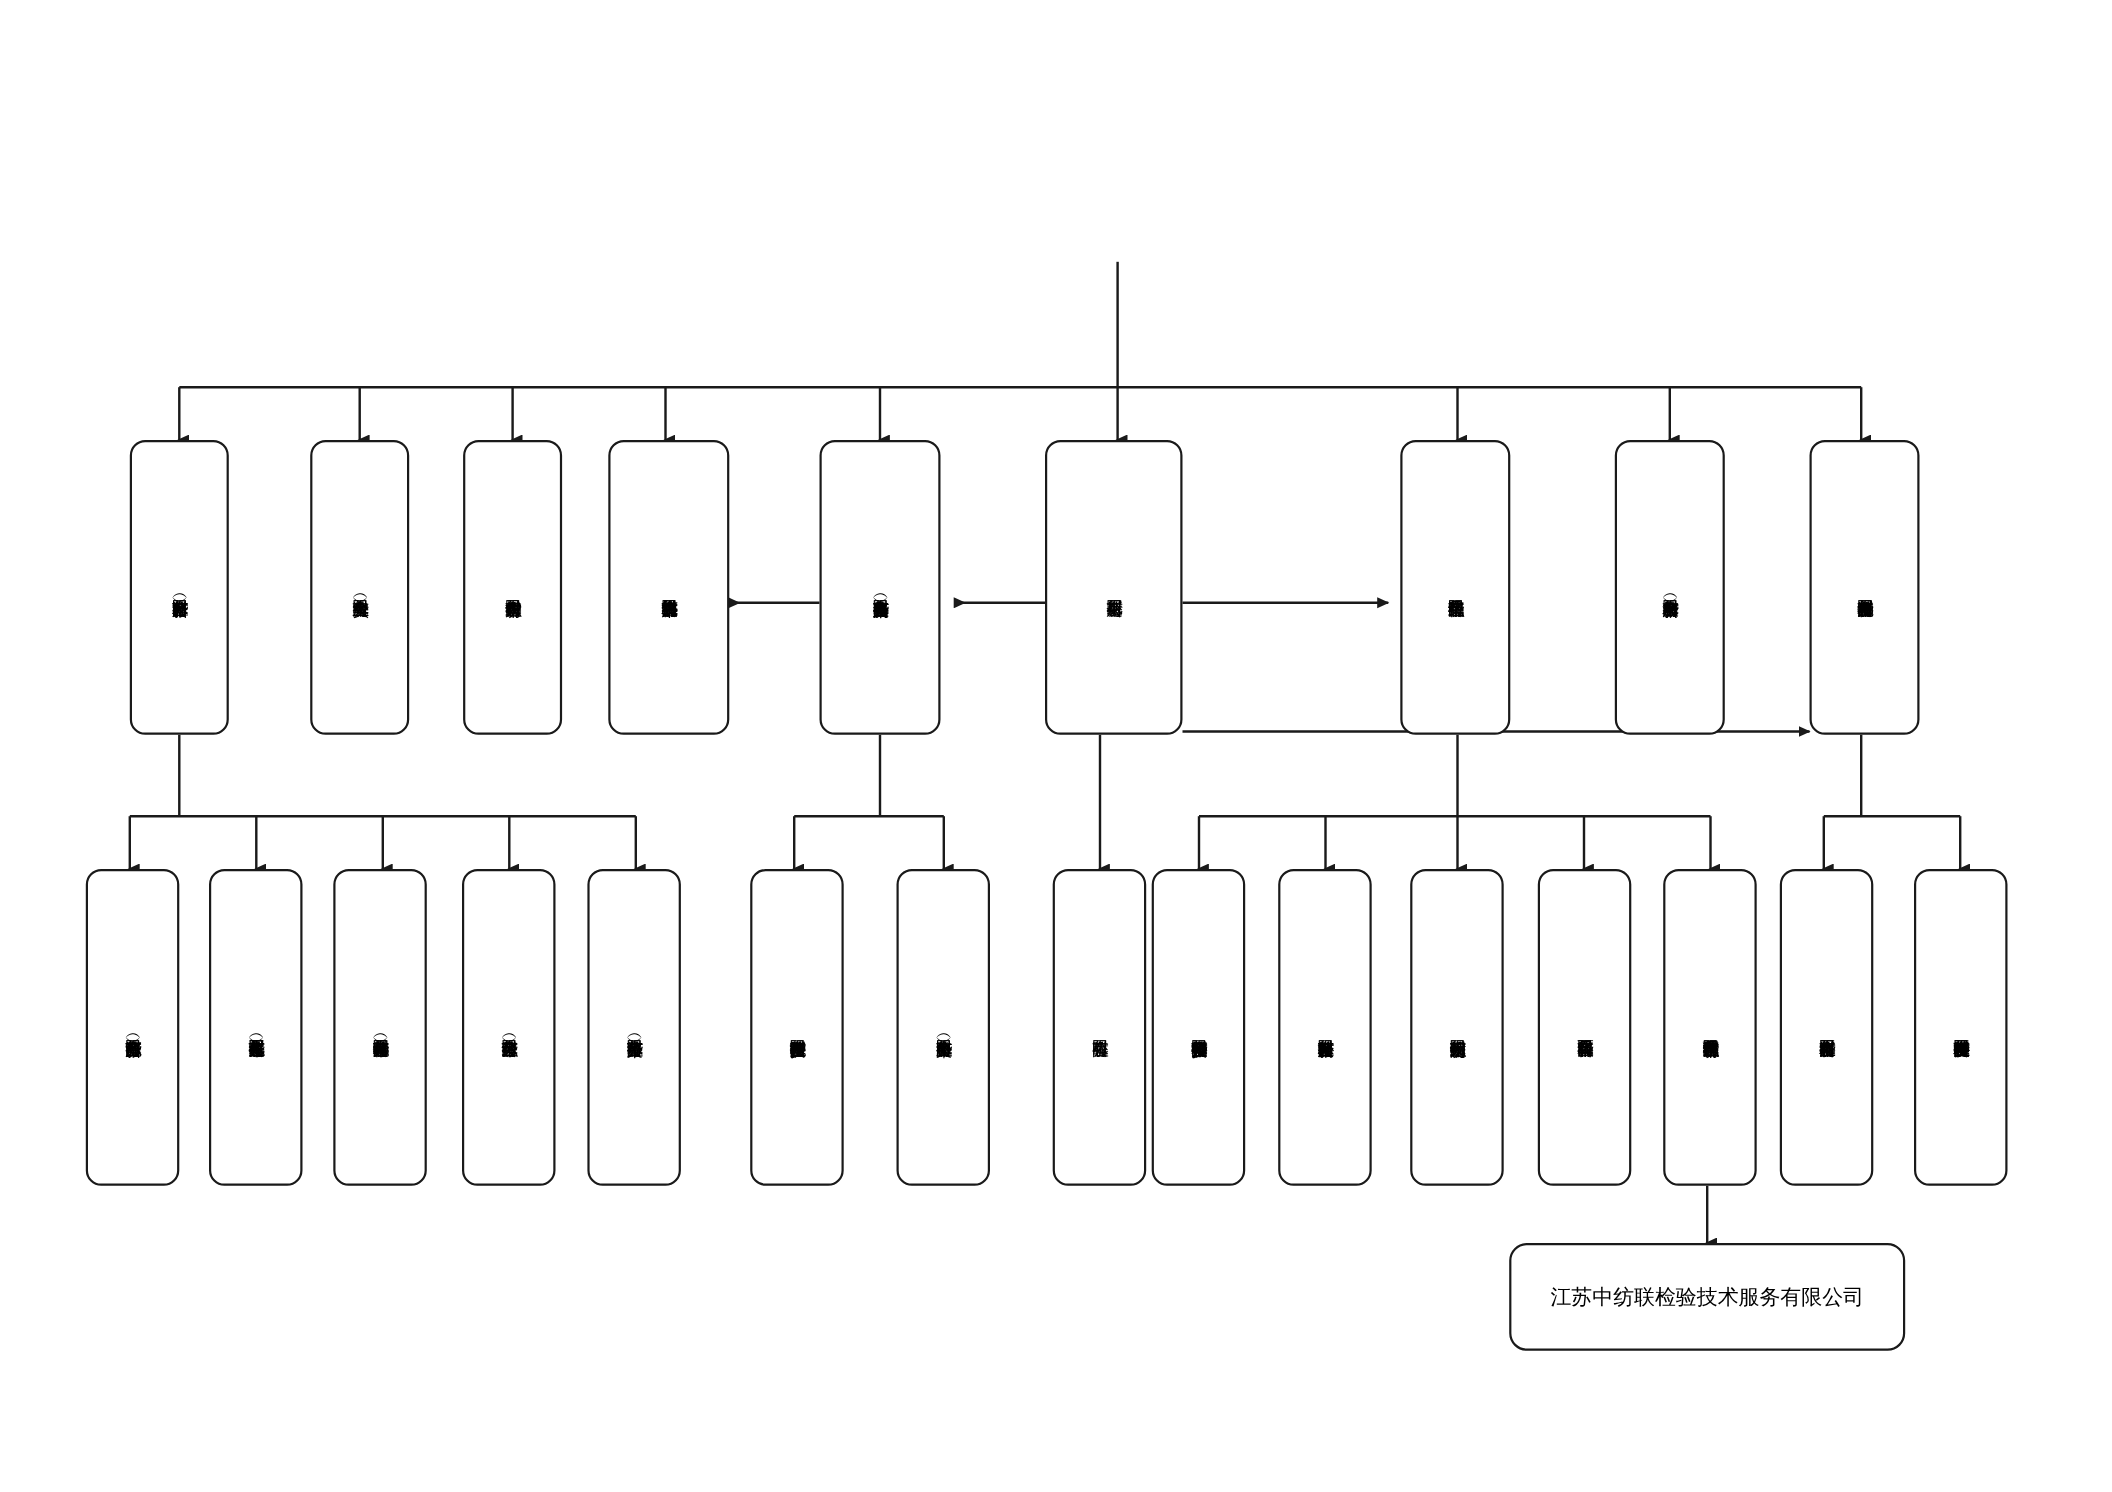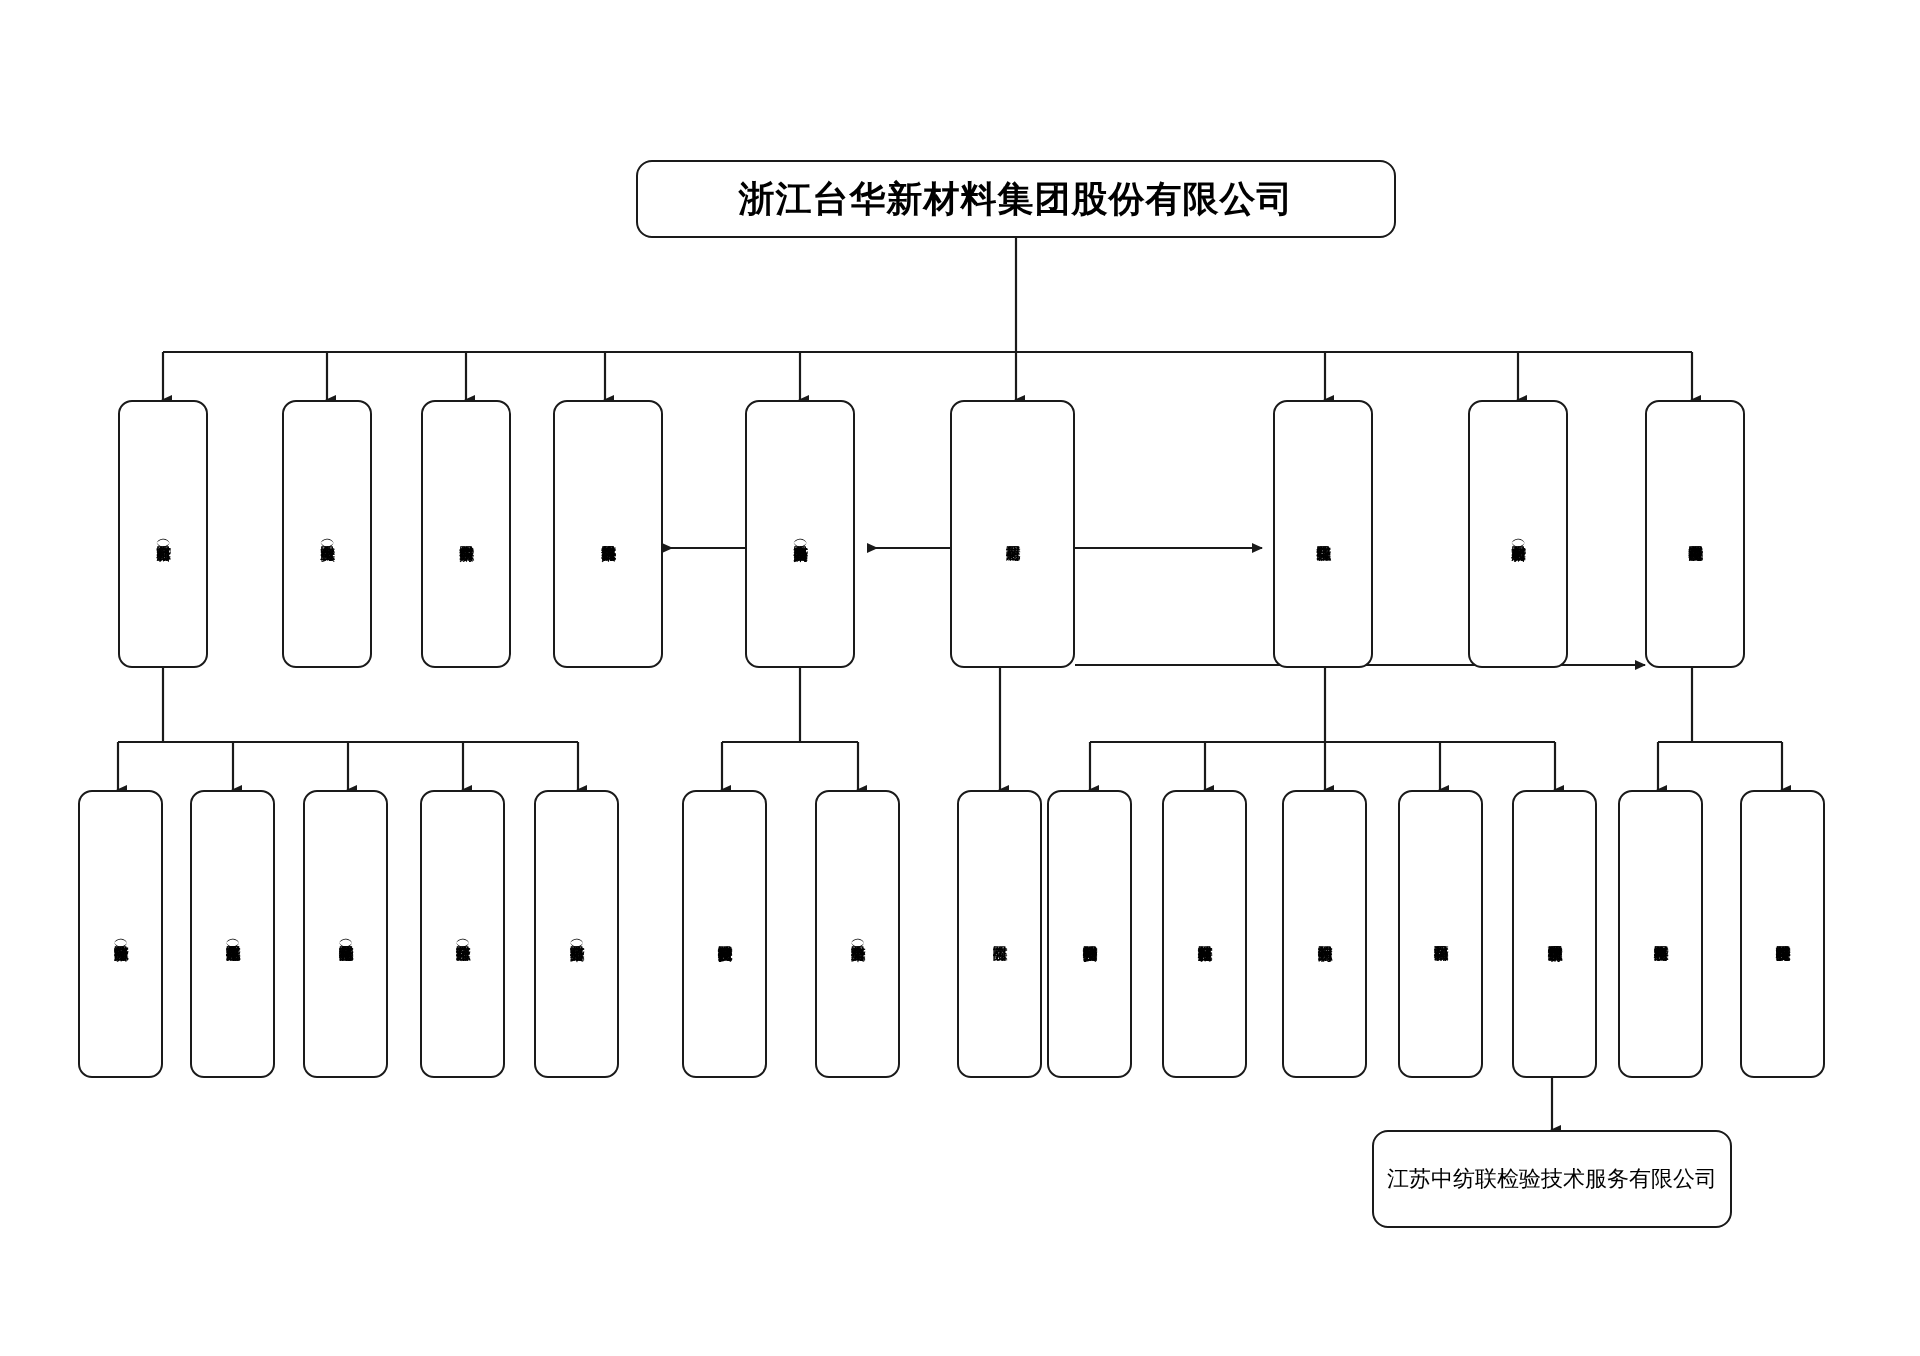--- a/index.html
+++ b/index.html
@@ -69,21 +69,21 @@
     letter-spacing: 1px;
   }
   #leaf-node {
     left: 1372px;
     top: 1130px;
     width: 360px;
     height: 98px;
     border-radius: 16px;
   }
   #leaf-node .htext {
-    font-size: 22px;
+    font-size: 19px;
   }
 </style>
 </head>
 <body>
 
 <div id="stage">
 
   <svg class="wires" viewBox="0 0 1920 1356" xmlns="http://www.w3.org/2000/svg">
     <defs>
       <marker id="arrowDown" markerWidth="12" markerHeight="12" refX="5" refY="9" orient="auto" markerUnits="userSpaceOnUse">
@@ -146,23 +146,20 @@
 
       <path d="M1692,668 L1692,742"></path>
       <path d="M1658,742 L1782,742"></path>
       <path d="M1658,742 L1658,790" marker-end="url(#arrowDown)"></path>
       <path d="M1782,742 L1782,790" marker-end="url(#arrowDown)"></path>
 
       <path d="M1552,1078 L1552,1130" marker-end="url(#arrowDown)"></path>
     </g>
   </svg>
 
-  <div class="node" id="root-node">
-    <span class="htext">浙江台华新材料集团股份有限公司</span>
-  </div>
 
   <div class="node" style="left:118px; top:400px; width:90px; height:268px;">
     <span class="vtext">台华新材（江苏）有限公司</span>
   </div>
   <div class="node" style="left:282px; top:400px; width:90px; height:268px;">
     <span class="vtext">台华实业（上海）有限公司</span>
   </div>
   <div class="node" style="left:421px; top:400px; width:90px; height:268px;">
     <span class="vtext">嘉兴市华昌纺织有限公司</span>
   </div>

